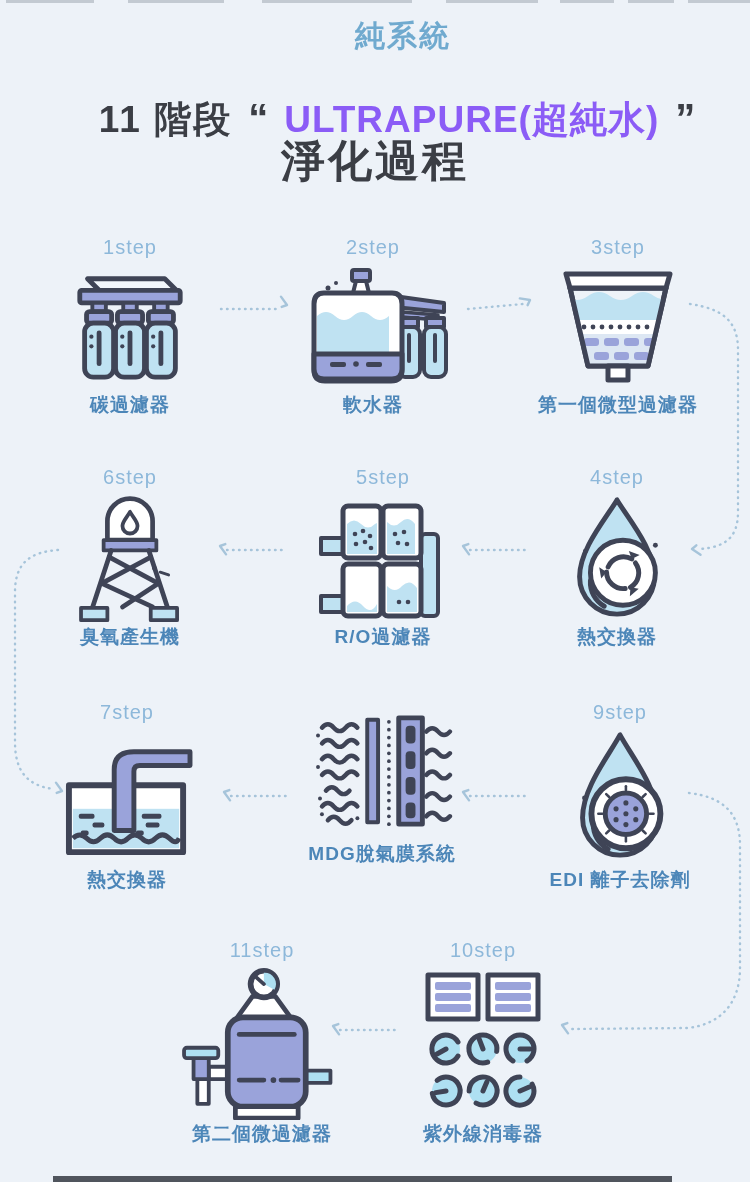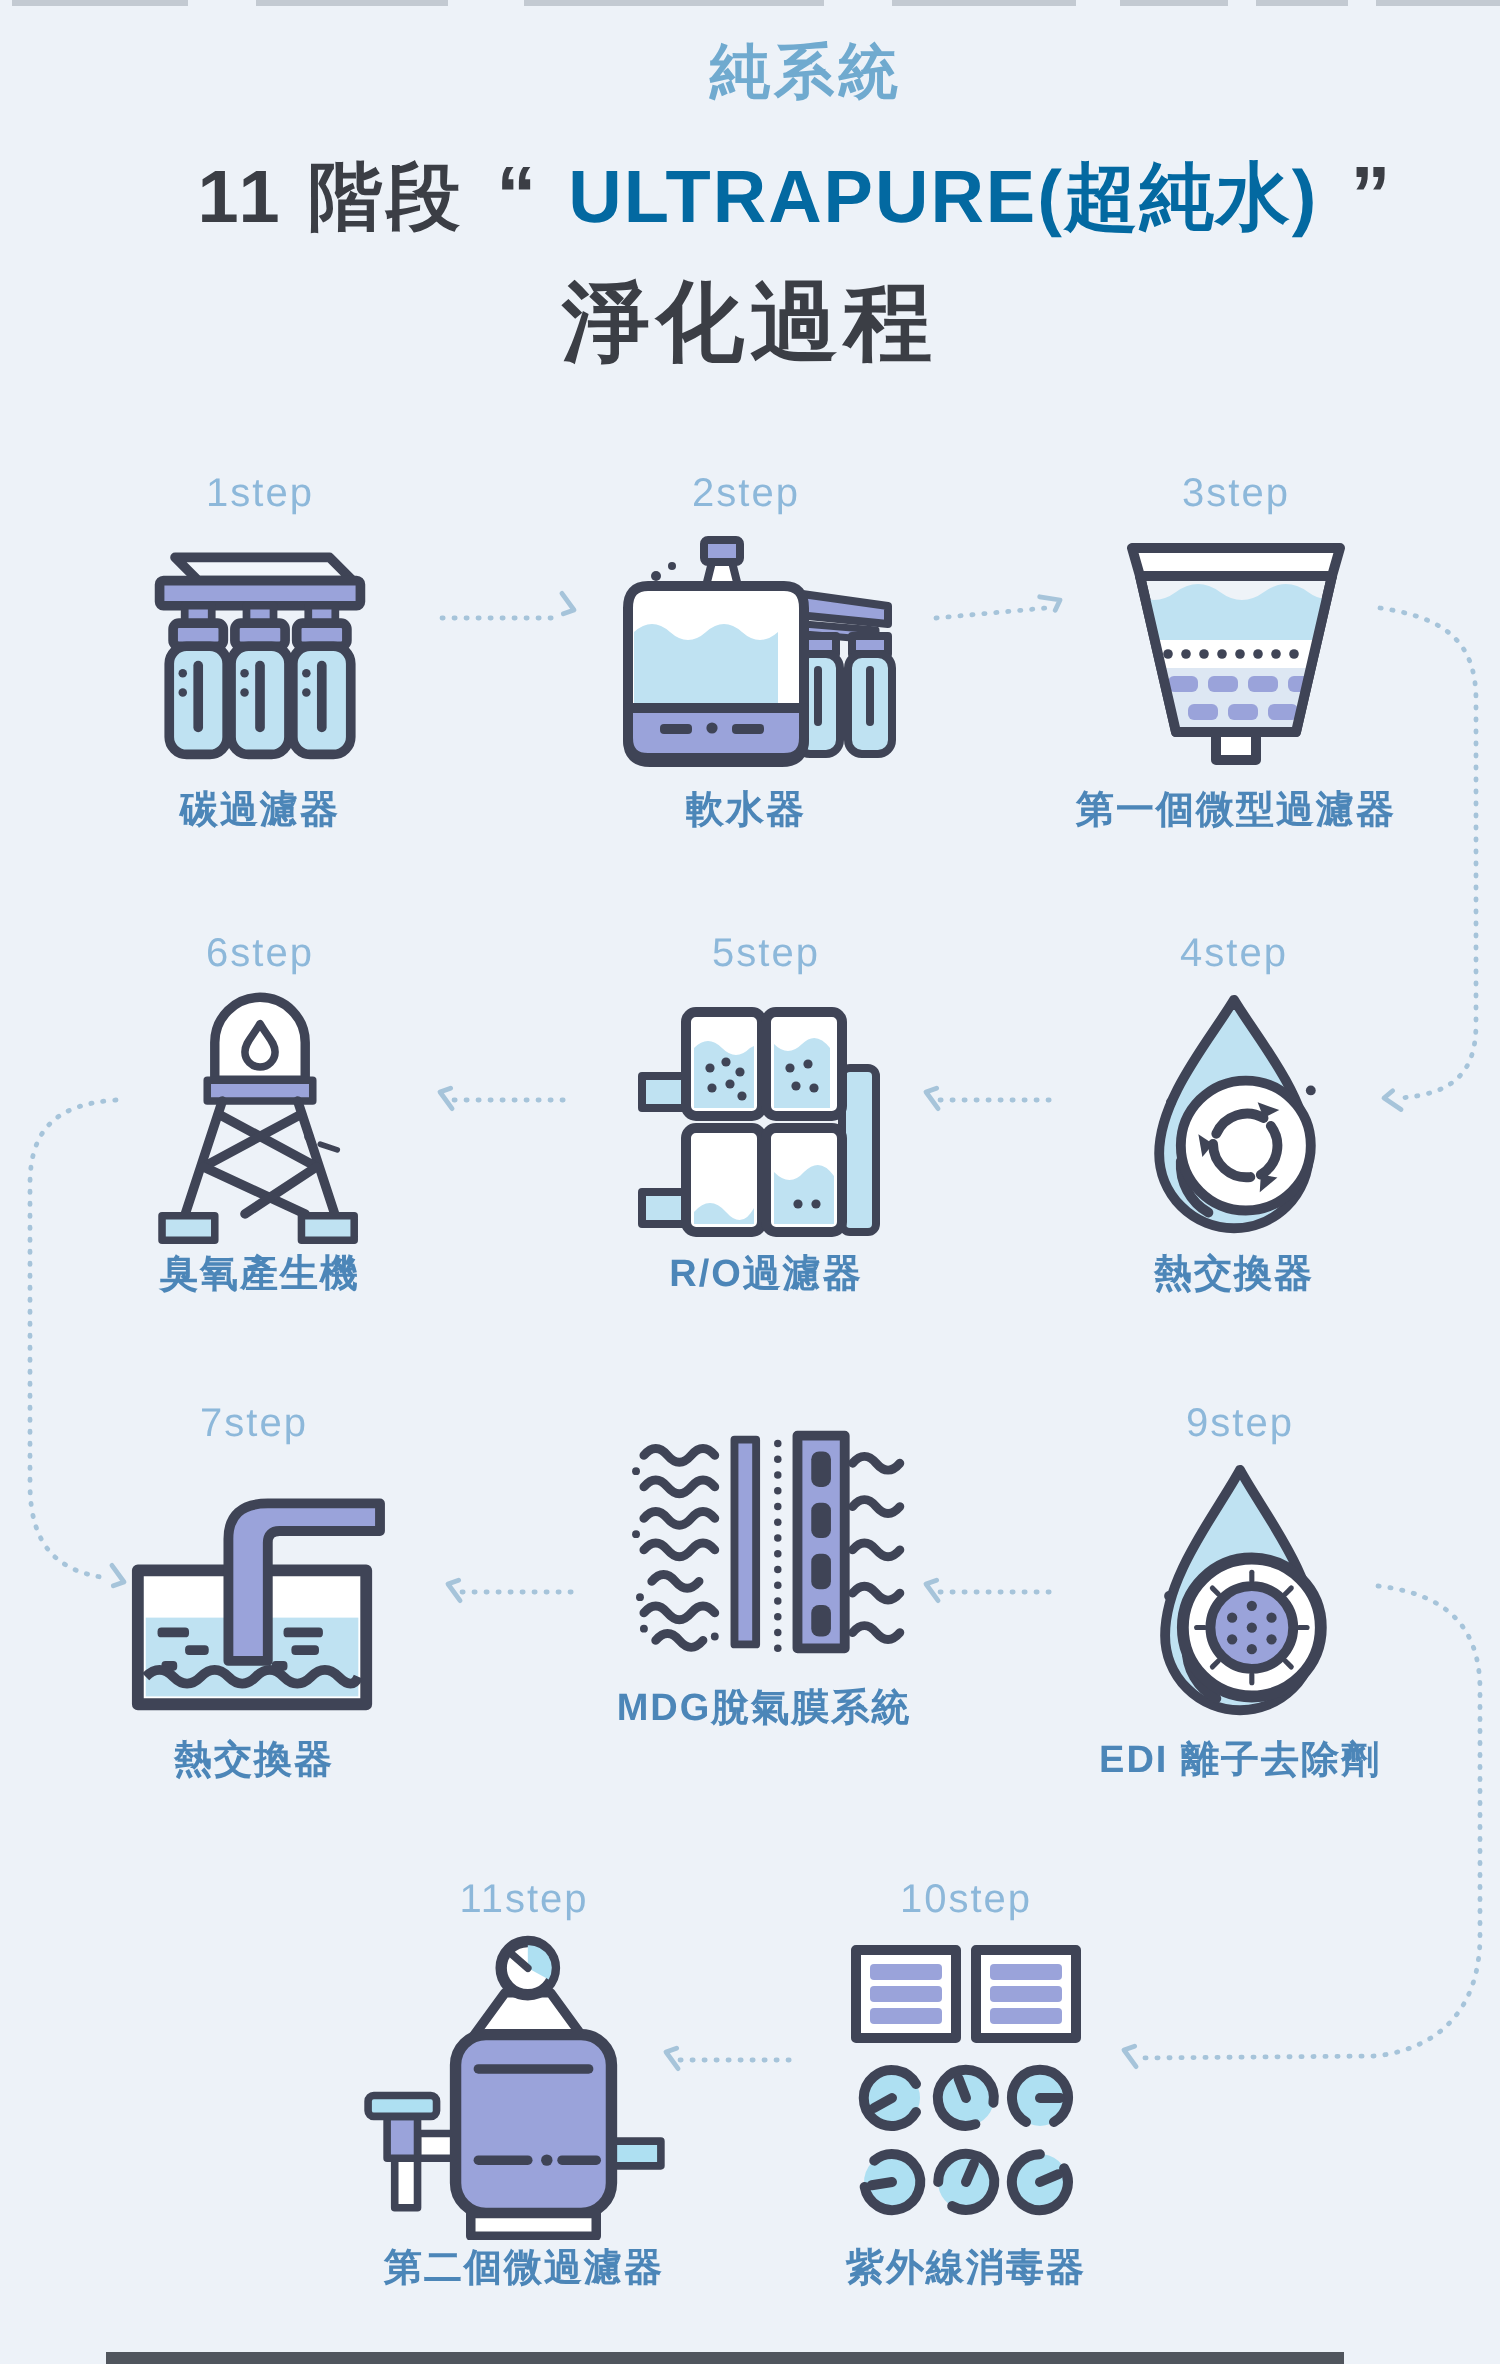--- a/index.html
+++ b/index.html
@@ -6,21 +6,21 @@
   body{font-family:"Liberation Sans","DejaVu Sans",sans-serif;}
   .canvas{position:relative;width:750px;height:1182px;background:#edf2f8;overflow:hidden;}
 
   
   .brand{position:absolute;left:0;top:16px;width:750px;text-align:center;
          font-size:30px;font-weight:bold;color:#70aacf;letter-spacing:2px;padding-left:28px;}
   .hline{position:absolute;left:0;top:74px;width:750px;display:flex;
          justify-content:center;align-items:baseline;gap:16px;padding-left:22px;}
   .stagepfx{font-size:37px;font-weight:bold;color:#3b3e45;letter-spacing:2px;}
   .quote{font-size:40px;font-weight:bold;color:#3b3e45;}
-  .headline{font-size:37px;font-weight:bold;color:#0369a1;letter-spacing:1px;}
+  .headline{font-size:37px;font-weight:bold;color:#8b5cf6;letter-spacing:1px;margin-top:21px;}
   .subtitle{position:absolute;left:0;top:132px;width:750px;text-align:center;
             font-size:44px;font-weight:bold;color:#3b3e45;letter-spacing:3px;}
 
   
   .cell{position:absolute;text-align:center;}
   .steplab{height:26px;font-size:20px;color:#8db8da;letter-spacing:1px;}
   .iconbox{display:flex;align-items:center;justify-content:center;}
   .stepname{font-size:19px;font-weight:bold;color:#4c86b8;letter-spacing:1px;white-space:nowrap;}
 
   

